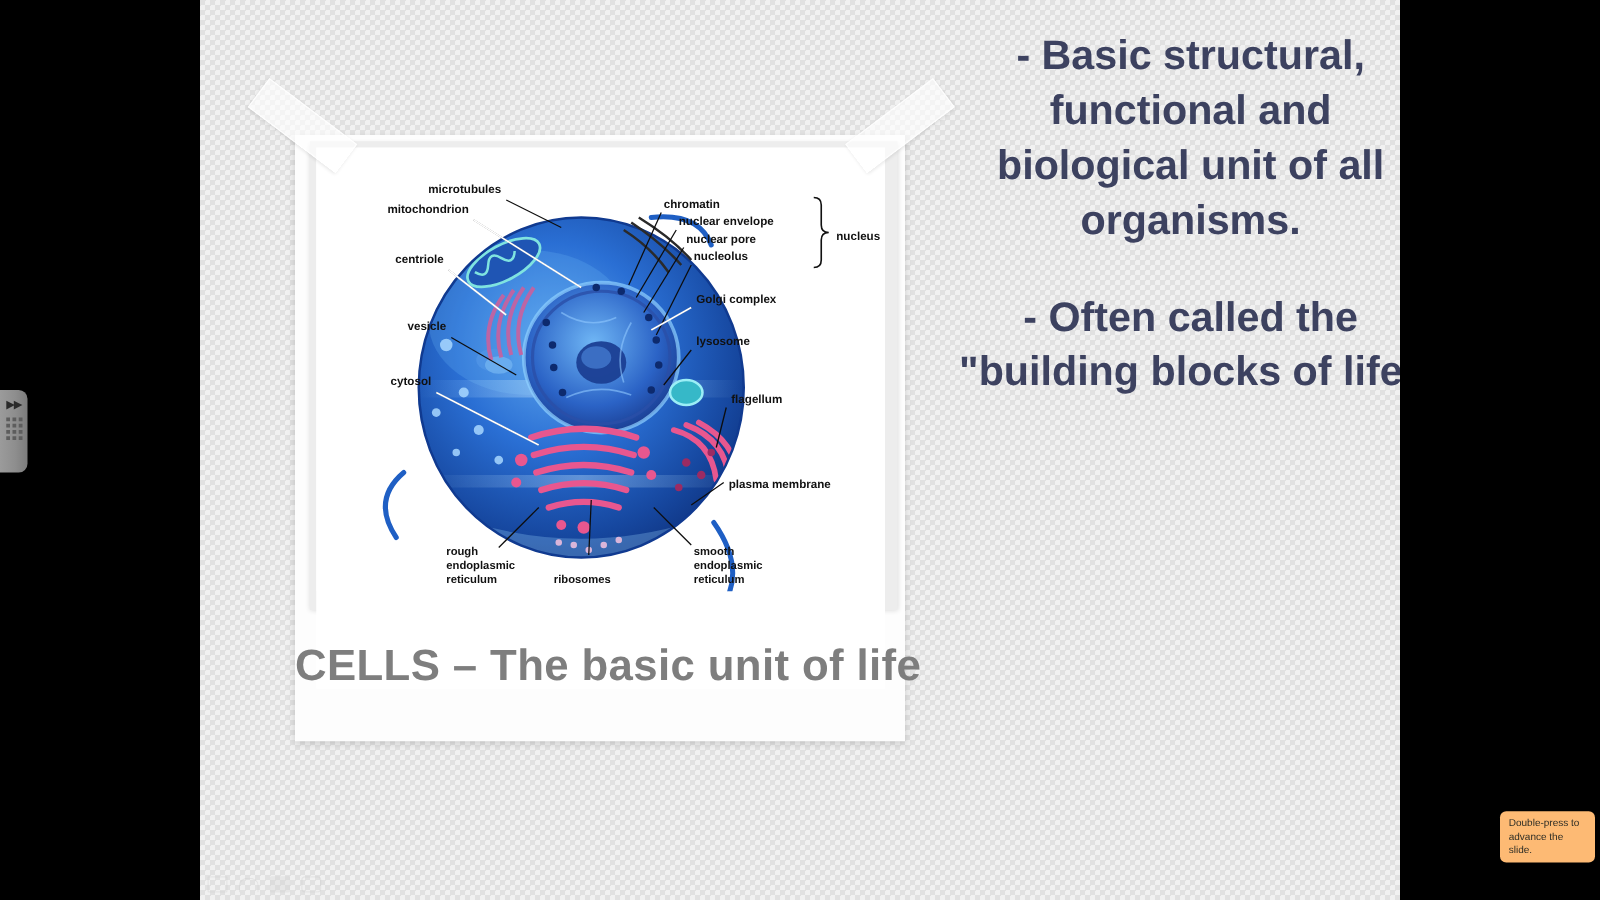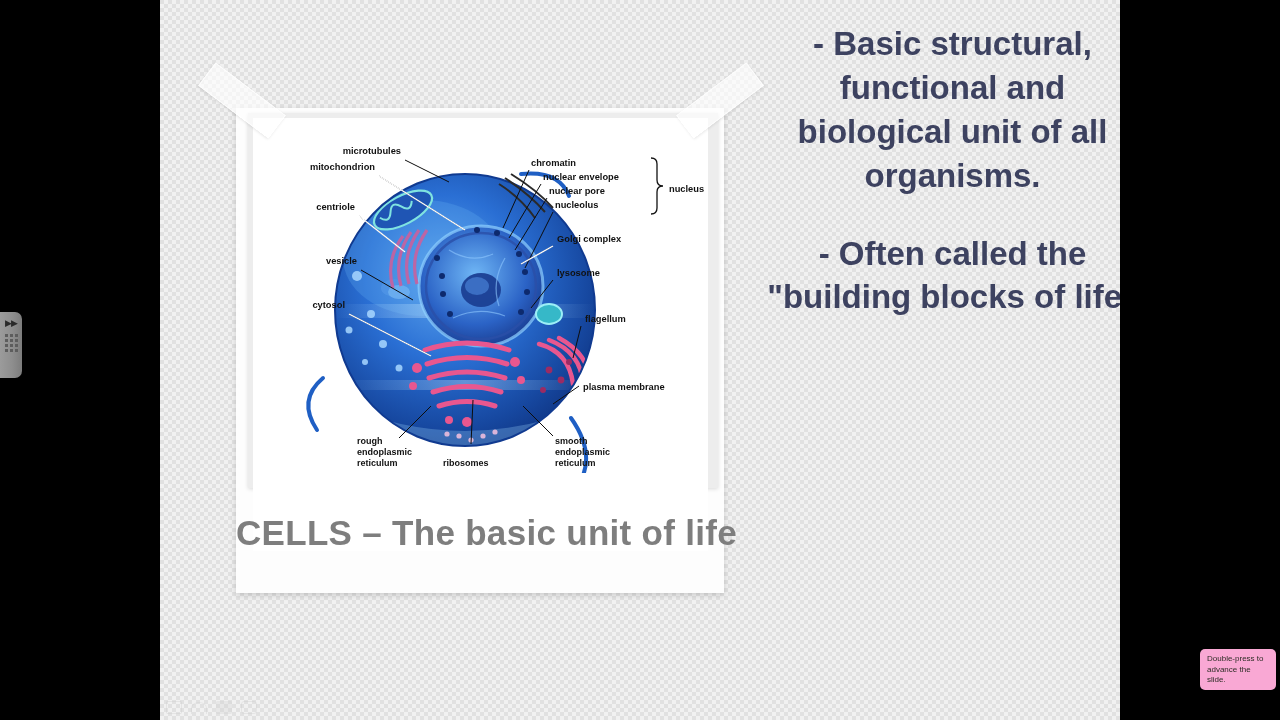--- a/index.html
+++ b/index.html
@@ -88,21 +88,21 @@
     display:flex;flex-direction:column;align-items:center;
     padding-top:7px;box-sizing:border-box;z-index:40;
   }
   #edge-chevrons{color:#2a2a2a;font-size:9px;line-height:9px;letter-spacing:-1px;}
   #edge-grip{margin-top:6px;display:grid;grid-template-columns:repeat(3,3px);gap:2px 2px;}
   #edge-grip i{width:3px;height:3px;background:#5d5d5d;display:block;}
 
   
   #tooltip{
     position:absolute;right:4px;bottom:30px;
-    background:#f9a8d4;color:#2d2d25;
+    background:#fdba74;color:#2d2d25;
     border-radius:5px;
     padding:5px 7px;
     font-size:8px;line-height:1.28;
     width:62px;
     box-shadow:0 1px 3px rgba(0,0,0,.45);
     z-index:45;
     margin-top:48px;
   }
 
   

